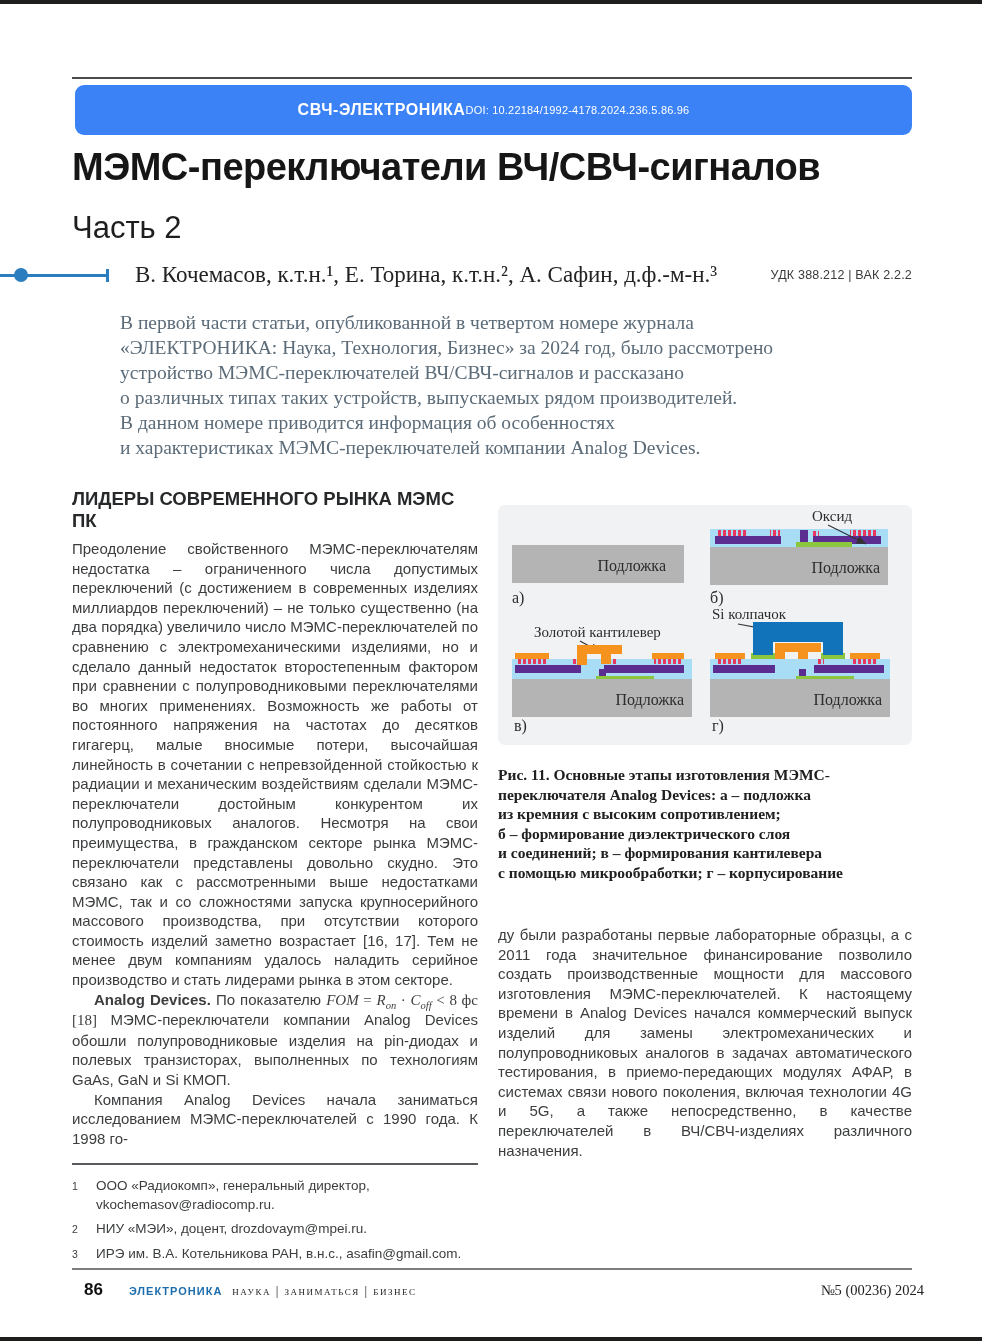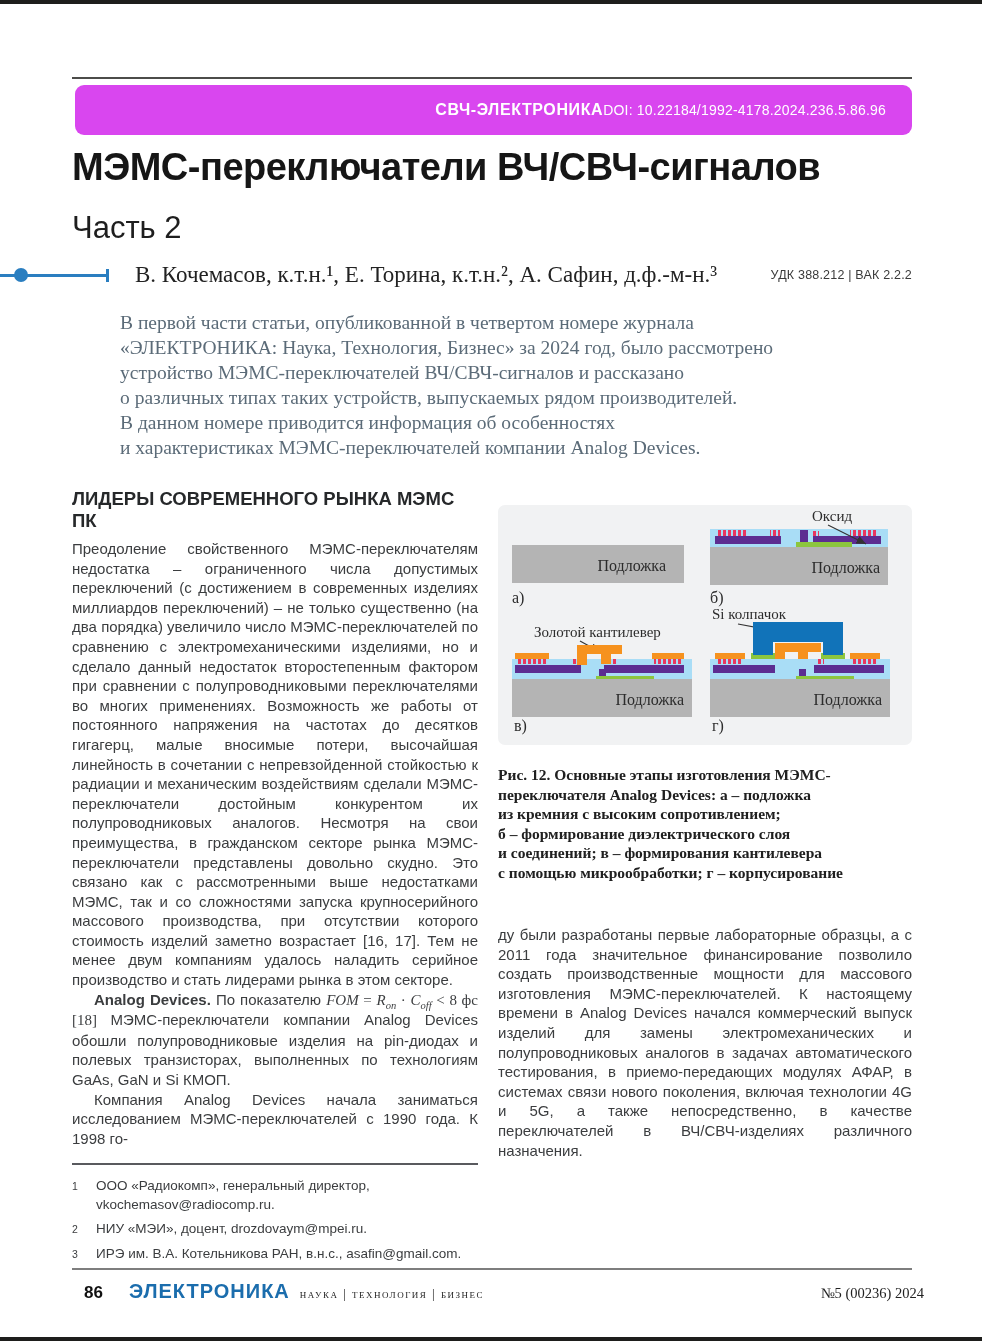--- a/index.html
+++ b/index.html
@@ -3,25 +3,25 @@
 <meta charset="utf-8">
 <style>
   html,body{margin:0;padding:0;background:#ffffff;}
   body{width:982px;height:1341px;position:relative;overflow:hidden;
        font-family:"Liberation Sans",sans-serif;-webkit-font-smoothing:antialiased;}
 
   .topbar{position:absolute;left:0;top:0;width:982px;height:4px;background:#1e1e1c;}
   .bottombar{position:absolute;left:0;top:1337px;width:982px;height:4px;background:#1e1e1c;}
   .rule-top{position:absolute;left:72px;top:77px;width:840px;height:2px;background:#4c4c4a;}
 
-  .headerbar{position:absolute;left:75px;top:85px;width:837px;height:50px;background:#d946ef;
-             border-radius:9px;display:flex;align-items:center;justify-content:flex-end;
+  .headerbar{position:absolute;left:75px;top:85px;width:837px;height:50px;background:#3b82f6;
+             border-radius:9px;display:flex;align-items:center;justify-content:center;
              padding:0 26px;box-sizing:border-box;color:#ffffff;}
   .header-label{font-weight:bold;font-size:16px;letter-spacing:.6px;}
-  .header-doi{font-size:14px;letter-spacing:.2px;}
+  .header-doi{font-size:11px;letter-spacing:.2px;}
 
   .title{position:absolute;left:72px;top:146px;font-size:38px;font-weight:bold;color:#161616;letter-spacing:-.5px;}
   .subtitle{position:absolute;left:72px;top:210px;font-size:31px;color:#1e1e1e;}
 
   .deco-line{position:absolute;left:0;top:274px;width:108px;height:2.5px;background:#2a7ec0;}
   .deco-dot{position:absolute;left:14px;top:268px;width:14px;height:14px;border-radius:50%;background:#2a7ec0;}
   .deco-tick{position:absolute;left:106px;top:269px;width:2.5px;height:13px;background:#2a7ec0;}
 
   .authors{position:absolute;left:135px;top:262px;font-family:"Liberation Serif",serif;font-size:23px;color:#222;}
   .udk{position:absolute;right:70px;top:268px;font-size:12.5px;color:#3a3a3a;letter-spacing:.2px;}
@@ -49,21 +49,21 @@
 
   .fig{position:absolute;left:0;top:17px;width:414px;height:240px;}
   .caption{position:absolute;left:0;top:277px;width:400px;font-family:"Liberation Serif",serif;
            font-size:15.5px;line-height:19.6px;font-weight:600;color:#202020;white-space:pre-line;}
   .caption .capb{font-weight:bold;}
   .rc-text{position:absolute;left:0;top:437px;width:414px;}
 
   .footer-rule{position:absolute;left:72px;top:1268px;width:840px;height:2px;background:#7e7e7e;}
   .footer{position:absolute;left:84px;top:1280px;width:840px;display:flex;align-items:baseline;}
   .page-num{font-size:17px;font-weight:bold;color:#111;}
-  .brand{margin-left:26px;font-size:20px;font-weight:bold;color:#1b6dad;letter-spacing:1px;}
+  .brand{margin-left:26px;font-size:11px;font-weight:bold;color:#1b6dad;letter-spacing:1px;}
   .brand-suffix{margin-left:10px;font-family:"Liberation Serif",serif;font-size:13px;color:#222;
                 letter-spacing:1.5px;font-variant:small-caps;}
   .issue{margin-left:auto;font-family:"Liberation Serif",serif;font-size:14.5px;color:#222;}
 
   .figtext{font-family:"Liberation Serif",serif;fill:#2c2c2c;}
 </style>
 </head>
 <body>
 
 <div class="topbar"></div>
@@ -193,34 +193,34 @@
         <rect x="215" y="160" width="62" height="8" fill="#5c2d91"></rect>
         <rect x="316" y="160" width="70" height="8" fill="#5c2d91"></rect>
         <rect x="301" y="164" width="7" height="12" fill="#5c2d91"></rect>
         <rect x="298" y="171" width="58" height="6" fill="#8cc63e"></rect>
         <rect x="212" y="174" width="180" height="38" fill="#b4b4b4"></rect>
         <text class="figtext" x="384" y="200" font-size="16" text-anchor="end">Подложка</text>
         <text class="figtext" x="214" y="226" font-size="16">г)</text>
       </g>
     </svg>
 
-    <div class="caption"><span class="capb">Рис. 12.</span><span> Основные этапы изготовления МЭМС-
+    <div class="caption"><span class="capb">Рис. 11.</span><span> Основные этапы изготовления МЭМС-
 переключателя Analog Devices: а – подложка
 из кремния с высоким сопротивлением;
 б – формирование диэлектрического слоя
 и соединений; в – формирования кантилевера
 с помощью микрообработки; г – корпусирование</span></div>
 
     <div class="rc-text">
       <p class="body">ду были разработаны первые лабораторные образцы, а с 2011 года значительное финансирование позволило создать производственные мощности для массового изготовления МЭМС-переключателей. К настоящему времени в Analog Devices начался коммерческий выпуск изделий для замены электромеханических и полупроводниковых аналогов в задачах автоматического тестирования, в приемо-передающих модулях АФАР, в системах связи нового поколения, включая технологии 4G и 5G, а также непосредственно, в качестве переключателей в ВЧ/СВЧ-изделиях различного назначения.</p>
     </div>
   </div>
 </div>
 
 <div class="footer-rule"></div>
 <div class="footer">
   <span class="page-num">86</span>
   <span class="brand">ЭЛЕКТРОНИКА</span>
-  <span class="brand-suffix">наука | технология | бизнес</span>
+  <span class="brand-suffix">наука | заниматься | бизнес</span>
   <span class="issue">№5 (00236) 2024</span>
 </div>
 
 <div class="bottombar"></div>
 
 </body></html>

